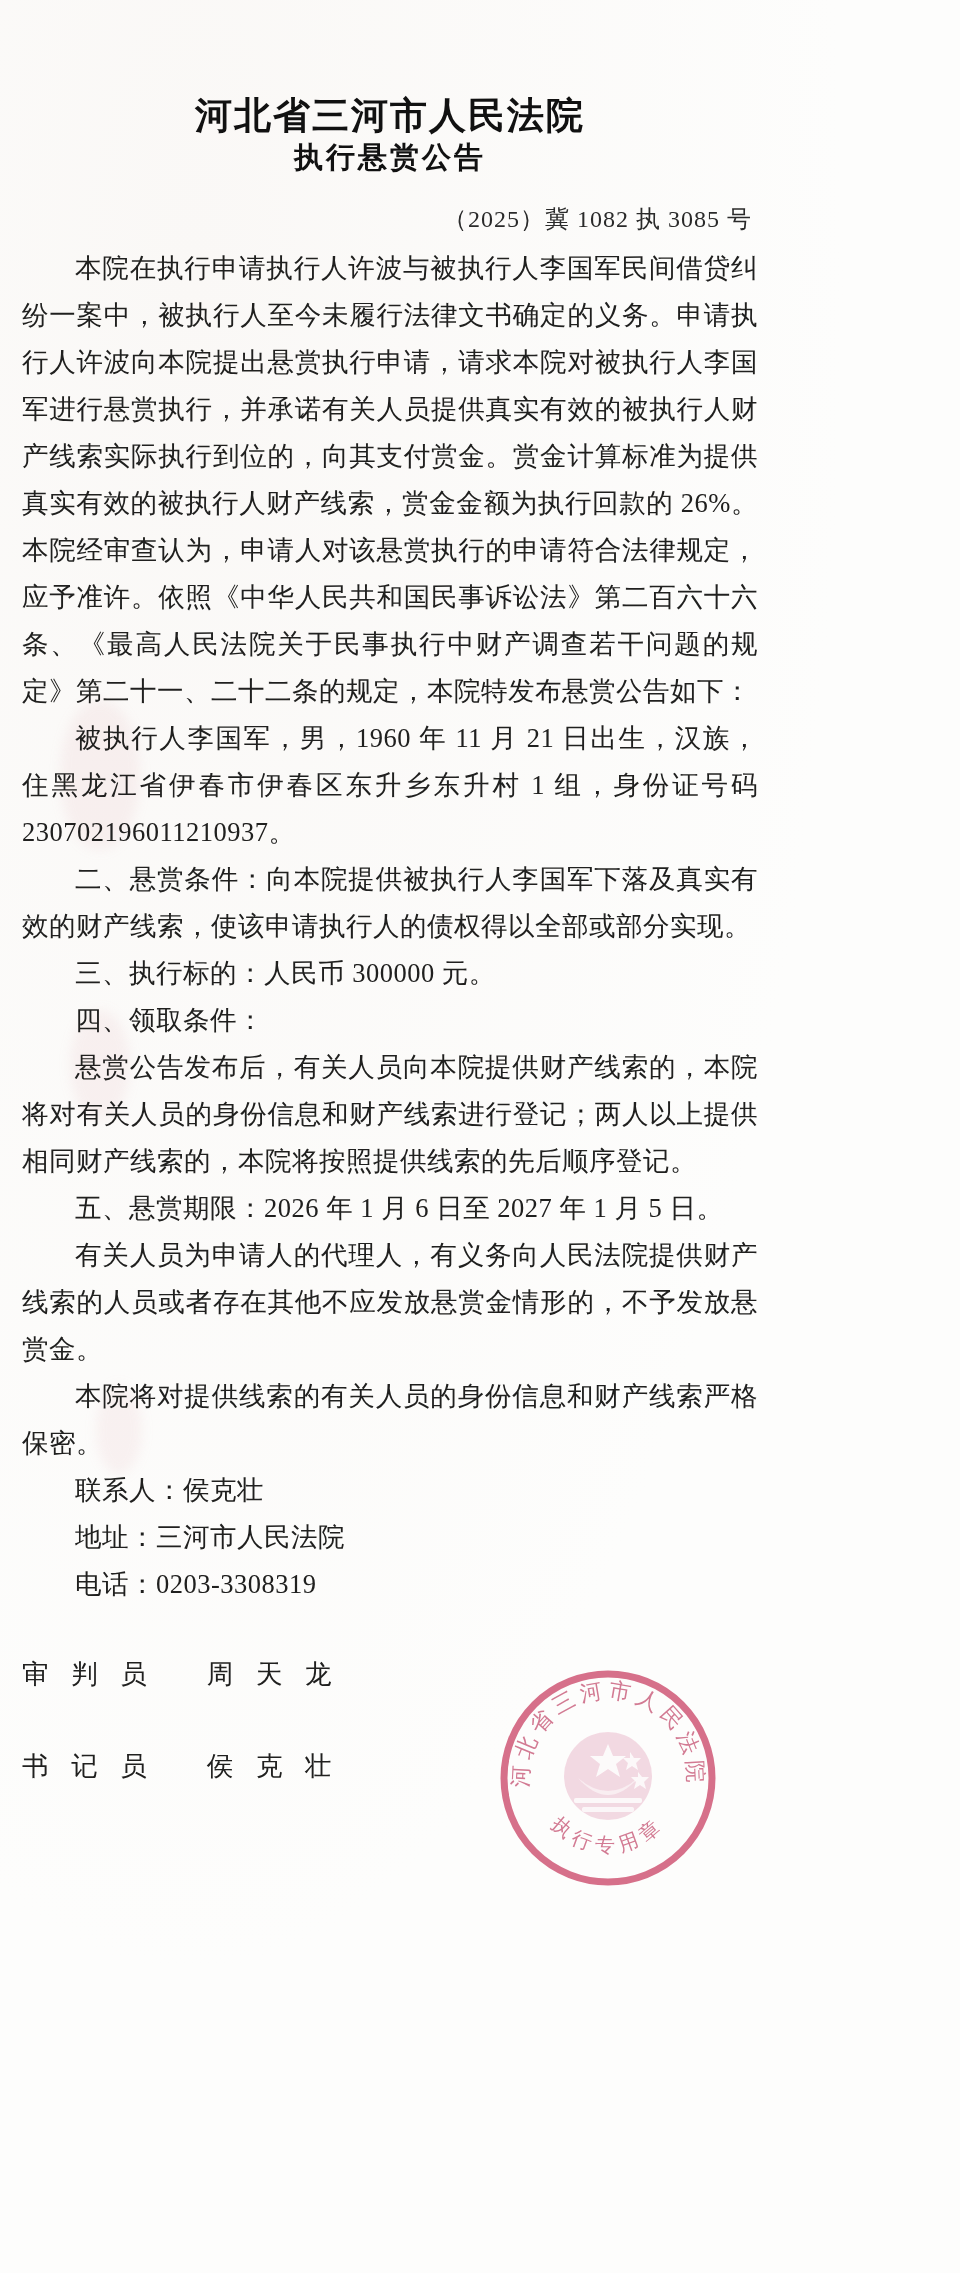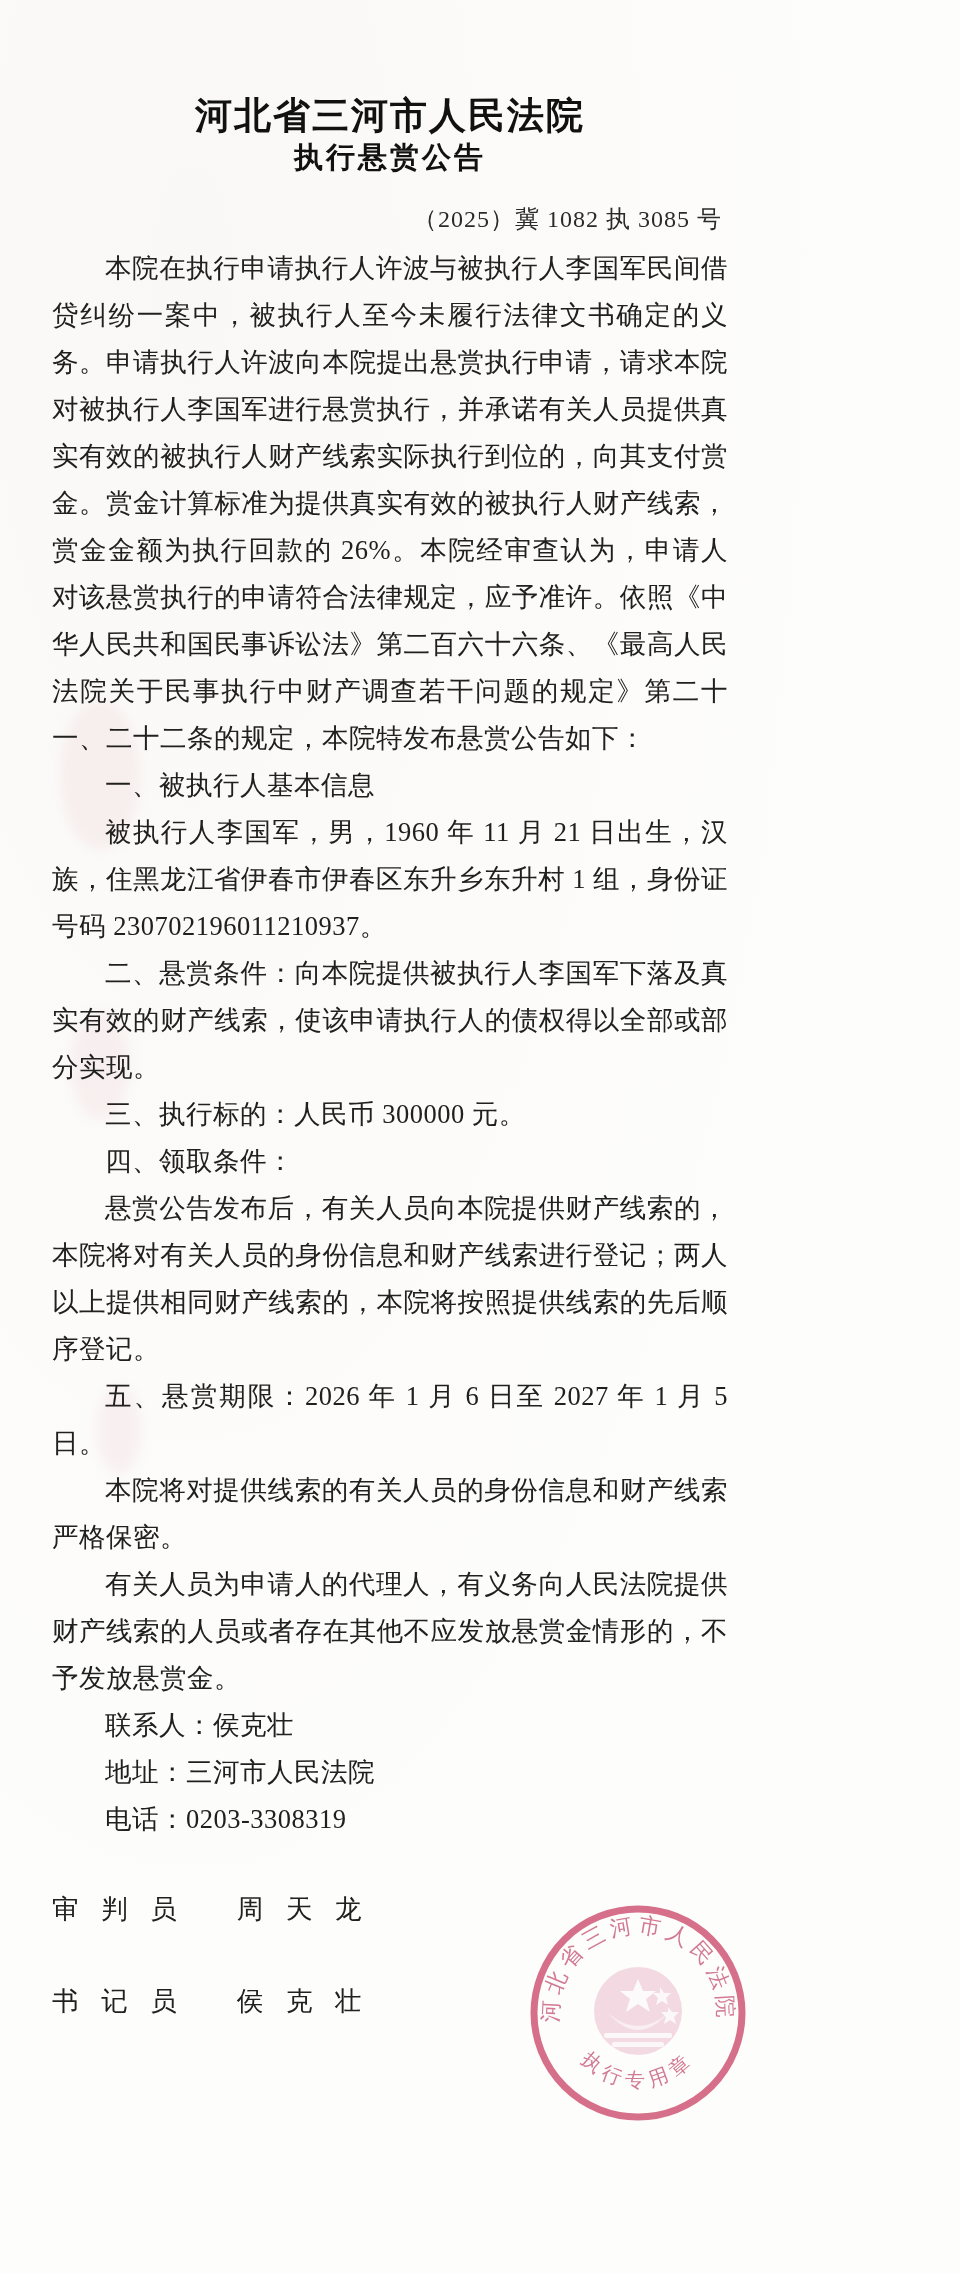--- a/index.html
+++ b/index.html
@@ -22,21 +22,21 @@
   .paper-tint {
     position: absolute;
     inset: 0;
     background:
       radial-gradient(ellipse at 20% 12%, rgba(250,248,246,1) 0%, rgba(253,253,252,1) 60%),
       linear-gradient(180deg, #ffffff 0%, #fdfcfb 45%, #fbfaf9 100%);
     pointer-events: none;
   }
   .content {
     position: relative;
-    padding: 0 52px;
+    padding: 0 22px;
     box-sizing: border-box;
     width: 780px;
   }
 
   
   .title-block {
     padding-top: 92px;
     text-align: center;
   }
   .doc-title-1 {
@@ -151,29 +151,28 @@
 
     <div class="title-block">
       <div class="doc-title-1">河北省三河市人民法院</div>
       <div class="doc-title-2">执行悬赏公告</div>
     </div>
 
     <div class="case-number">（2025）冀 1082 执 3085 号</div>
 
     <div class="body-text">
       <p class="para">本院在执行申请执行人许波与被执行人李国军民间借贷纠纷一案中，被执行人至今未履行法律文书确定的义务。申请执行人许波向本院提出悬赏执行申请，请求本院对被执行人李国军进行悬赏执行，并承诺有关人员提供真实有效的被执行人财产线索实际执行到位的，向其支付赏金。赏金计算标准为提供真实有效的被执行人财产线索，赏金金额为执行回款的 26%。本院经审查认为，申请人对该悬赏执行的申请符合法律规定，应予准许。依照《中华人民共和国民事诉讼法》第二百六十六条、《最高人民法院关于民事执行中财产调查若干问题的规定》第二十一、二十二条的规定，本院特发布悬赏公告如下：</p>
-      <p class="para">一、被执行人基本信息</p>
       <p class="para">被执行人李国军，男，1960 年 11 月 21 日出生，汉族，住黑龙江省伊春市伊春区东升乡东升村 1 组，身份证号码 230702196011210937。</p>
       <p class="para">二、悬赏条件：向本院提供被执行人李国军下落及真实有效的财产线索，使该申请执行人的债权得以全部或部分实现。</p>
       <p class="para">三、执行标的：人民币 300000 元。</p>
       <p class="para">四、领取条件：</p>
       <p class="para">悬赏公告发布后，有关人员向本院提供财产线索的，本院将对有关人员的身份信息和财产线索进行登记；两人以上提供相同财产线索的，本院将按照提供线索的先后顺序登记。</p>
       <p class="para">五、悬赏期限：2026 年 1 月 6 日至 2027 年 1 月 5 日。</p>
+      <p class="para">有关人员为申请人的代理人，有义务向人民法院提供财产线索的人员或者存在其他不应发放悬赏金情形的，不予发放悬赏金。</p>
       <p class="para">本院将对提供线索的有关人员的身份信息和财产线索严格保密。</p>
-      <p class="para">有关人员为申请人的代理人，有义务向人民法院提供财产线索的人员或者存在其他不应发放悬赏金情形的，不予发放悬赏金。</p>
       <p class="para">联系人：侯克壮</p>
       <p class="para">地址：三河市人民法院</p>
       <p class="para">电话：0203-3308319</p>
     </div>
 
     <div class="sign-area">
 
       <div class="seal">
         <svg width="232" height="232" viewBox="0 0 232 232" xmlns="http://www.w3.org/2000/svg">
           <defs>

